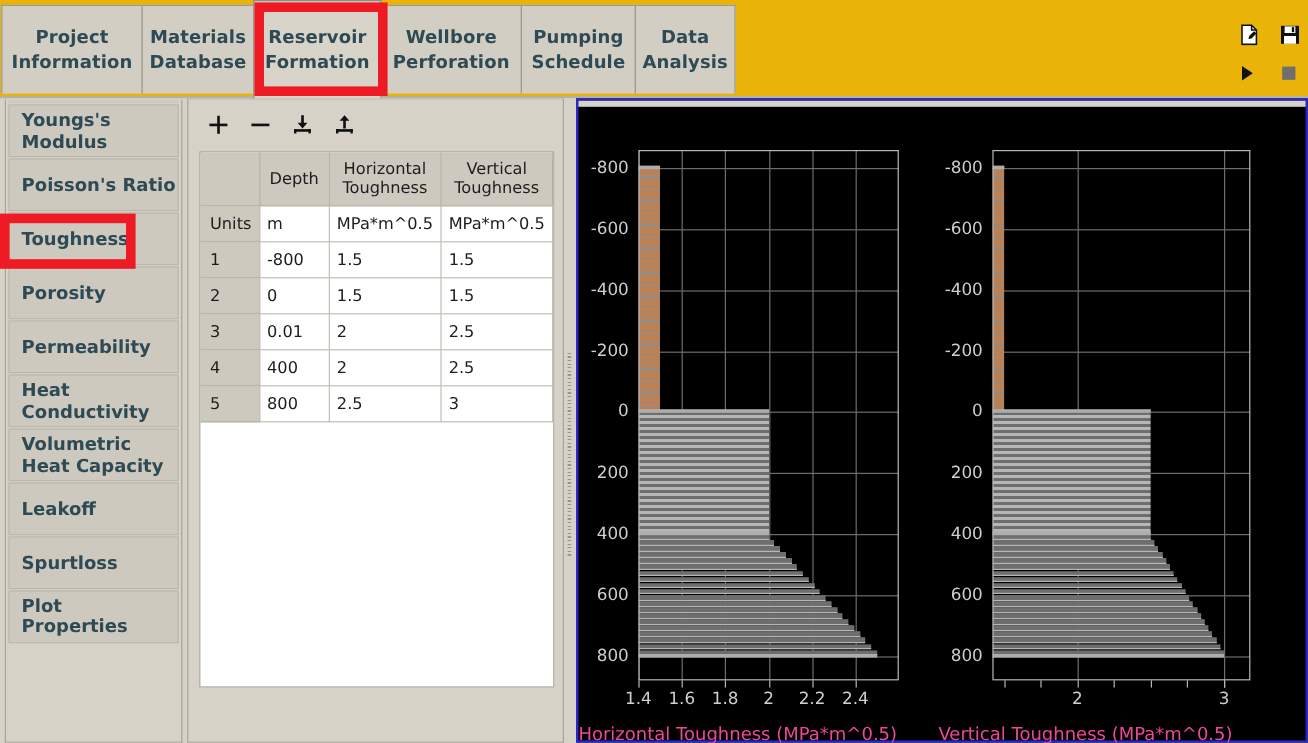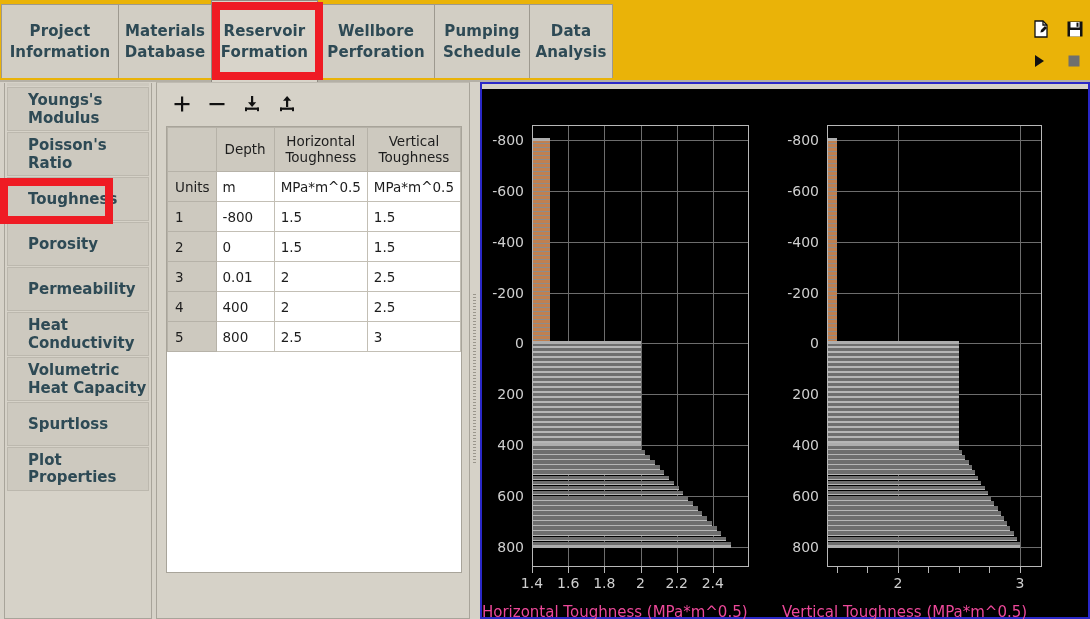--- a/index.html
+++ b/index.html
@@ -36,21 +36,21 @@
   .sidebar{
     position:absolute;left:4px;top:1px;width:148px;height:536px;
     background:#d6d2c8;border:1px solid #a8a49a;border-top:none;box-sizing:border-box;
     overflow:hidden;
   }
   .sb-item{
     position:relative;height:44px;margin:1px 2px;
     background:#cdc9bf;border:1px solid #bcb8ae;
     display:flex;align-items:center;box-sizing:border-box;
     color:#2e4a55;font-size:15px;font-weight:bold;white-space:nowrap;
-    padding-left:20px;overflow:hidden;
+    padding-left:10px;overflow:hidden;
   }
   .sb-item.two{line-height:1.15;}
   .sb-scroll-top{height:3px;background:#cdc9bf;margin:0 2px;}
 
   
   .tablepanel{
     position:absolute;left:156px;top:0;width:314px;height:537px;
     background:#d6d2c8;border:1px solid #a8a49a;border-top:1px solid #bfbbb1;box-sizing:border-box;
   }
   .tbar{position:absolute;left:0;top:0;width:100%;height:41px;}
@@ -203,20 +203,23 @@
             <span style="white-space: pre-line;">Porosity</span>
           </div>
           <div class="sb-item">
             <span style="white-space: pre-line;">Permeability</span>
           </div>
           <div class="sb-item">
             <span style="white-space: pre-line;">Heat Conductivity</span>
           </div>
           <div class="sb-item">
             <span style="white-space: pre-line;">Volumetric Heat Capacity</span>
+          </div>
+          <div class="sb-item">
+            <span style="white-space: pre-line;">Leakoff</span>
           </div>
           <div class="sb-item">
             <span style="white-space: pre-line;">Spurtloss</span>
           </div>
           <div class="sb-item two">
             <span style="white-space: pre-line;">Plot
 Properties</span>
           </div>
         </div>
     </div>

